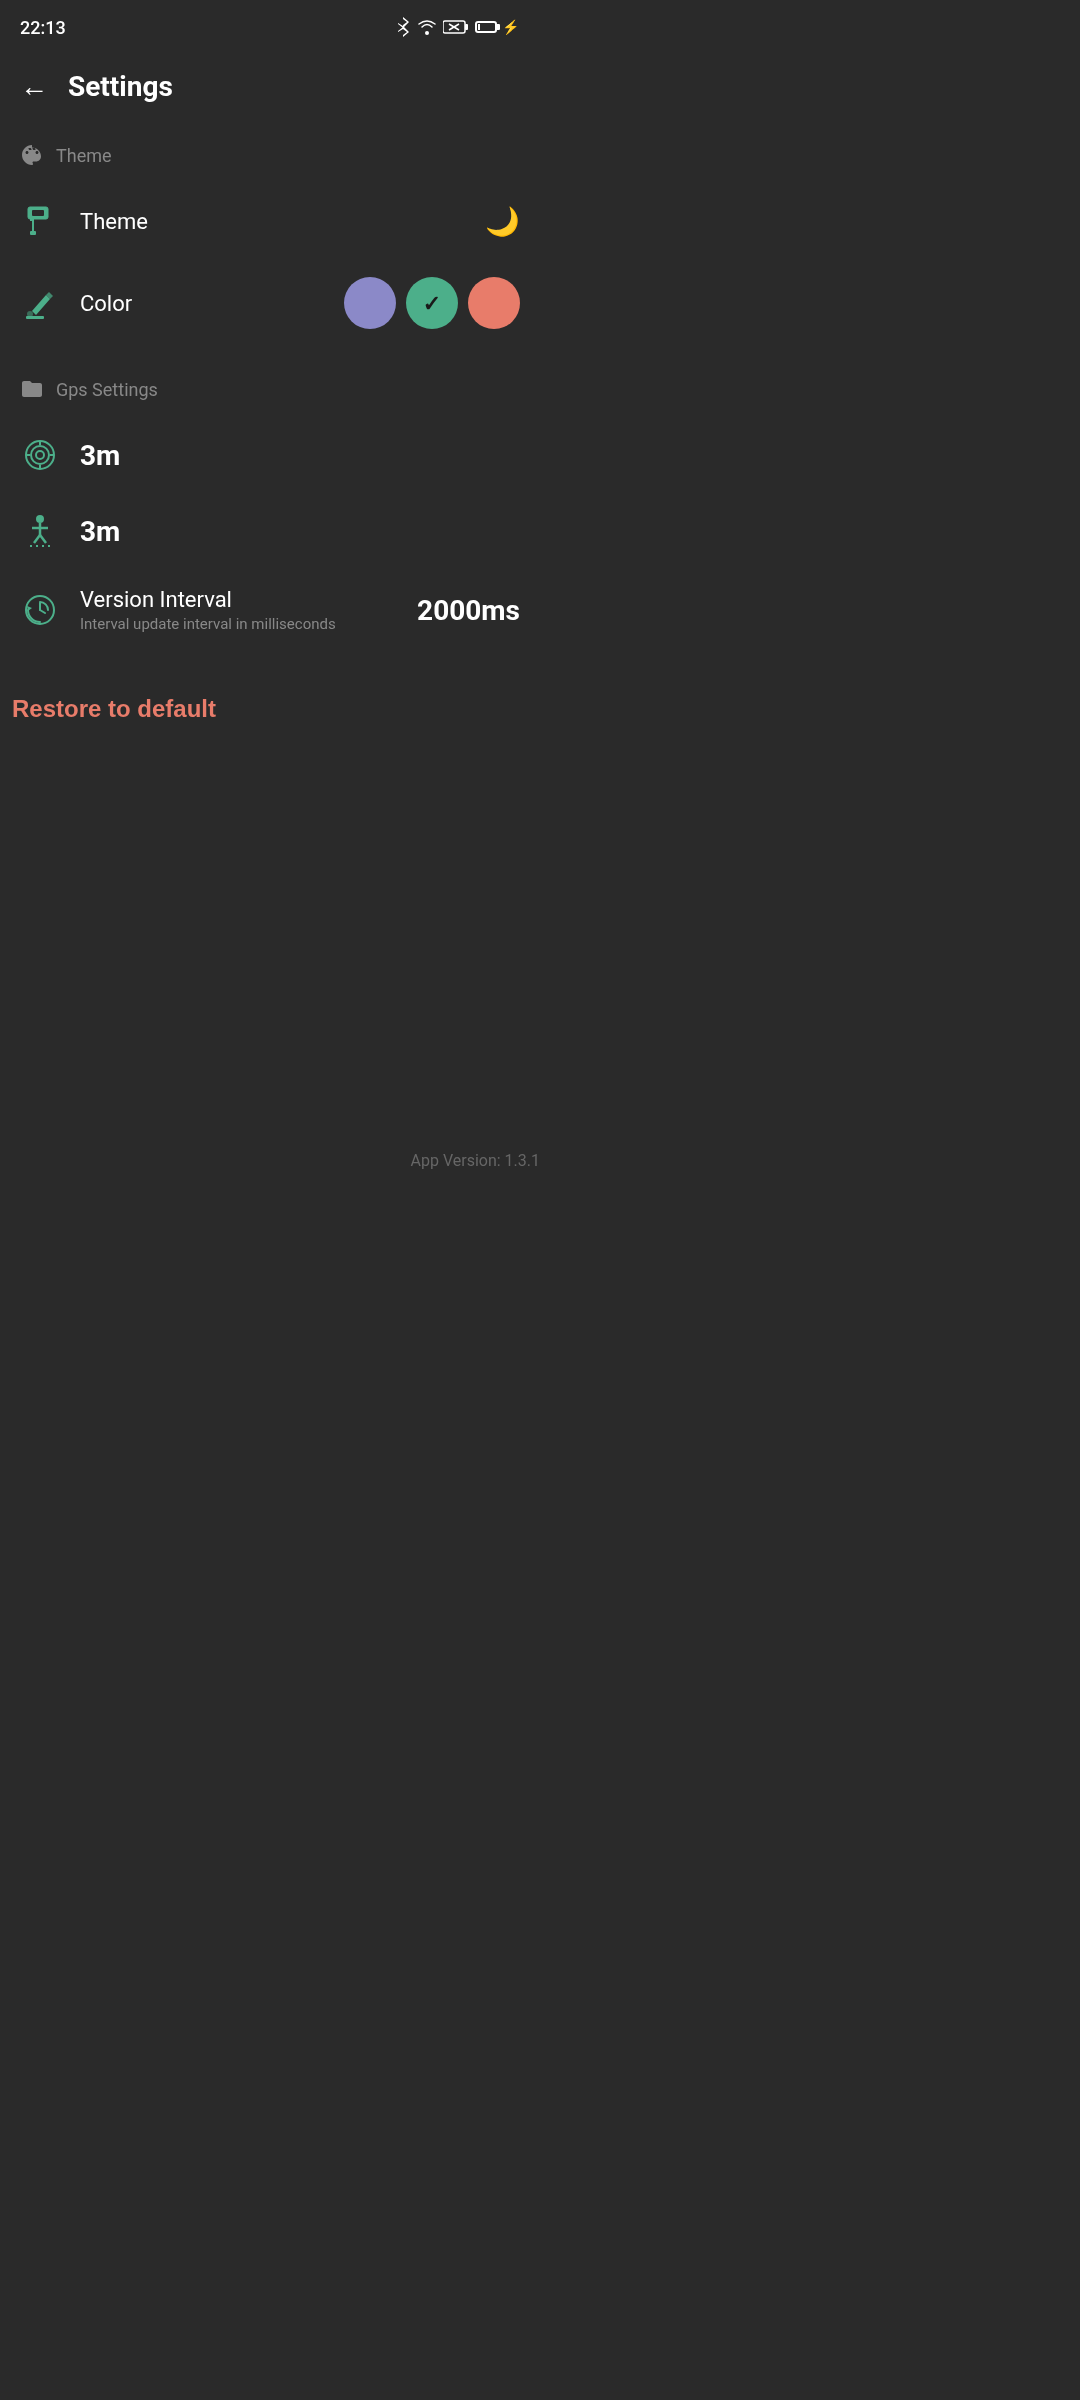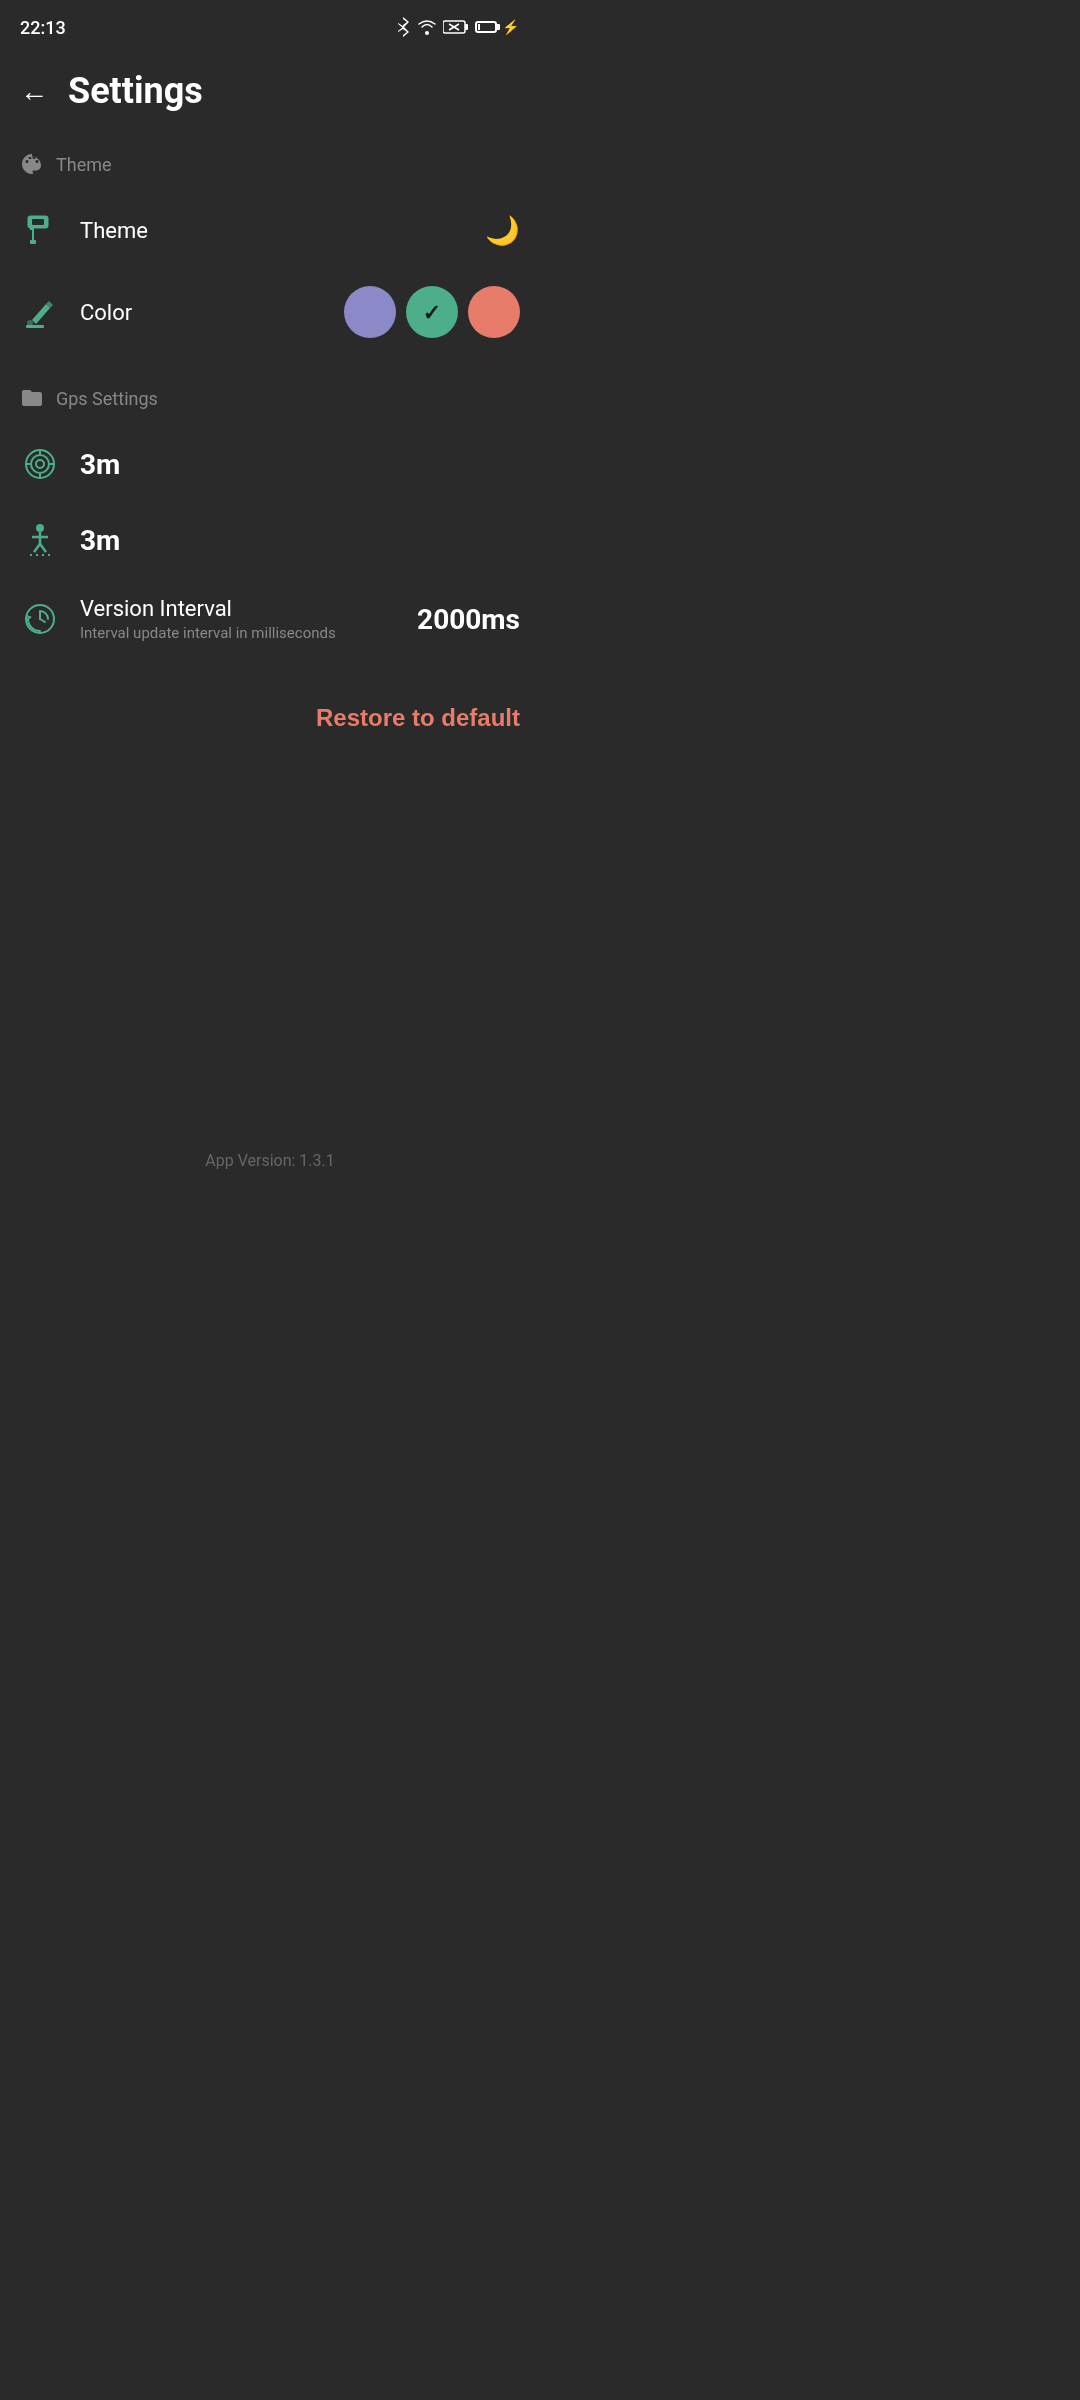--- a/index.html
+++ b/index.html
@@ -85,21 +85,21 @@
       gap: 20px;
     }
 
     .back-arrow {
       font-size: 28px;
       color: #ffffff;
       cursor: pointer;
     }
 
     .page-title {
-      font-size: 36px;
+      font-size: 28px;
       font-weight: 700;
       color: #ffffff;
     }
 
     
     .section-header {
       display: flex;
       align-items: center;
       padding: 10px 20px 16px 20px;
       gap: 12px;
@@ -191,38 +191,38 @@
     }
 
     
     .divider {
       height: 20px;
     }
 
     
     .restore-button {
       display: block;
-      text-align: right;
-      padding: 24px 20px;
+      text-align: left;
+      padding: 24px 12px;
       font-size: 24px;
       font-weight: 700;
       color: #e87c6a;
       cursor: pointer;
       background: none;
       border: none;
       width: 100%;
     }
 
     
     .app-version {
       position: absolute;
       bottom: 30px;
       left: 0;
       right: 0;
-      text-align: center;
+      text-align: right;
       font-size: 16px;
       color: #666666;
     }
 
     svg {
       display: block;
     }
   </style>
 </head>
 <body>

